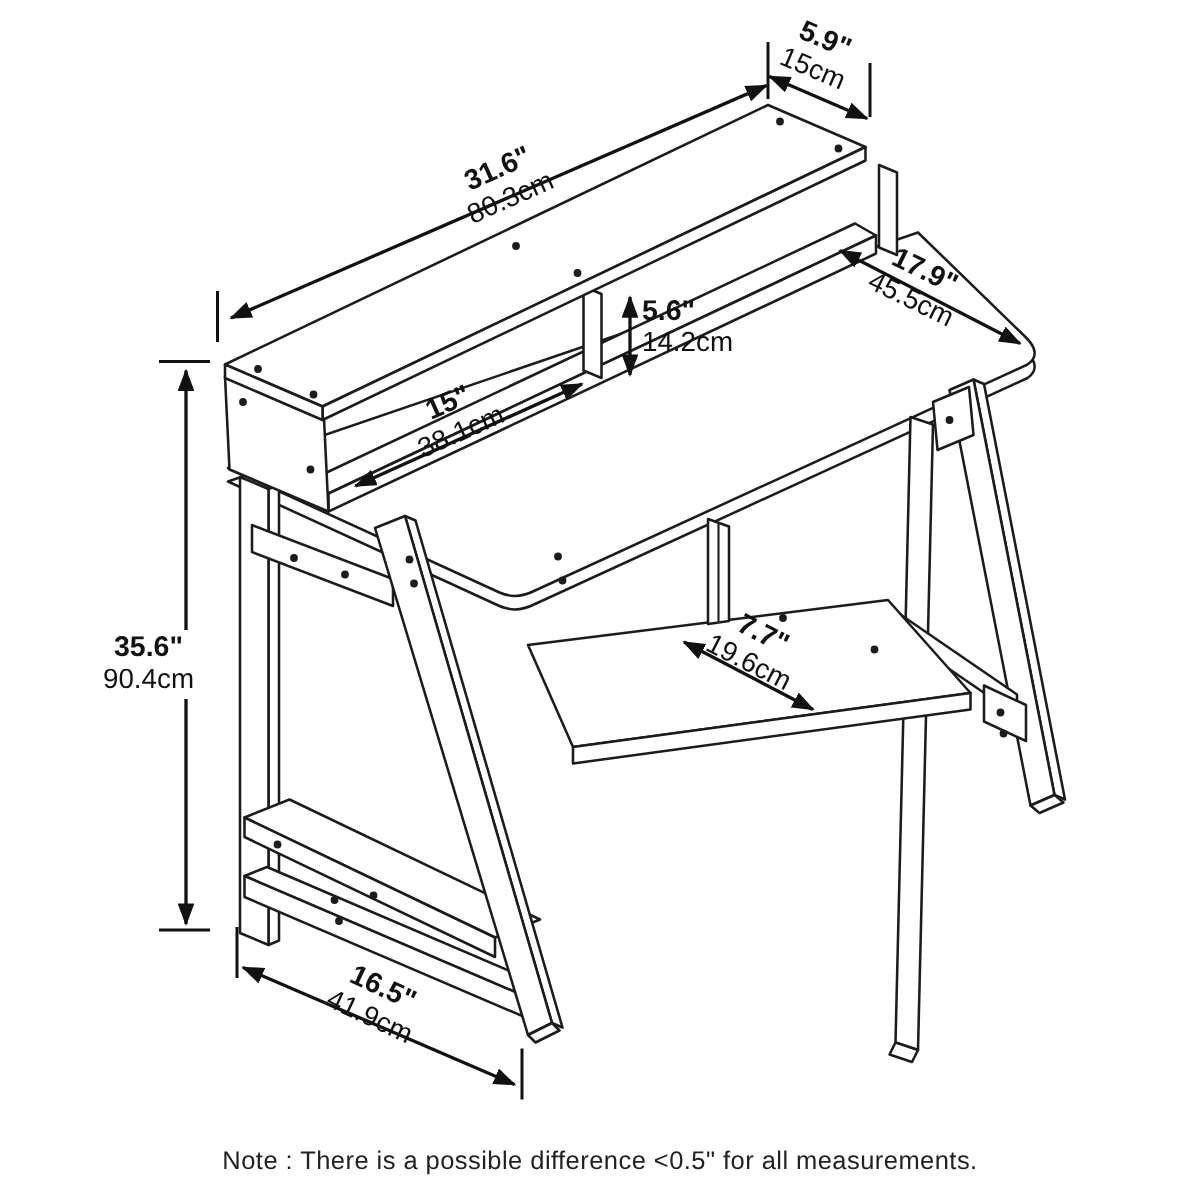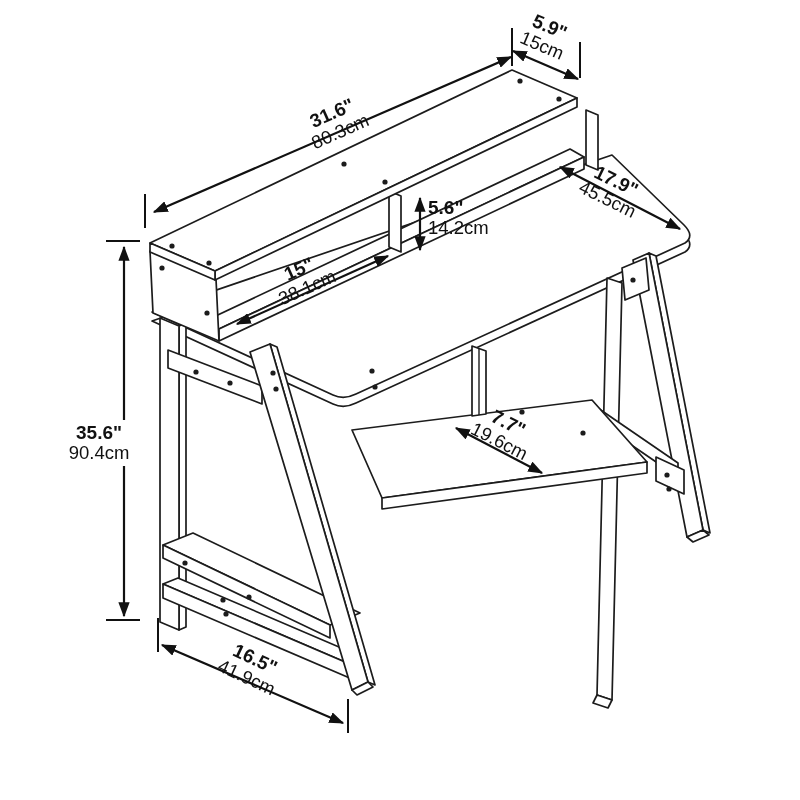--- a/index.html
+++ b/index.html
@@ -153,13 +153,14 @@
   <div class="dim center" style="left:504px;top:432px;transform:translate(-50%,-50%) rotate(27deg);">
     <span class="in">7.7"</span>
     <span class="cm">19.6cm</span>
   </div>
 
   <div class="dim center" style="left:251px;top:668px;transform:translate(-50%,-50%) rotate(25deg);">
     <span class="in">16.5"</span>
     <span class="cm">41.9cm</span>
   </div>
 
+  <div class="note">Note : There is a possible difference &lt;0.5" for all measurements.</div>
 </div>
 
 </body></html>

